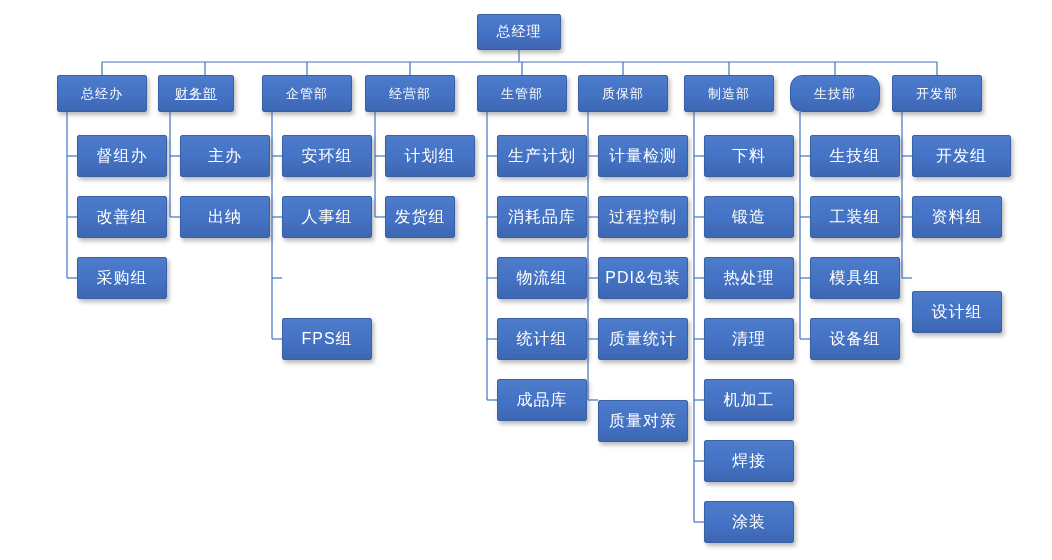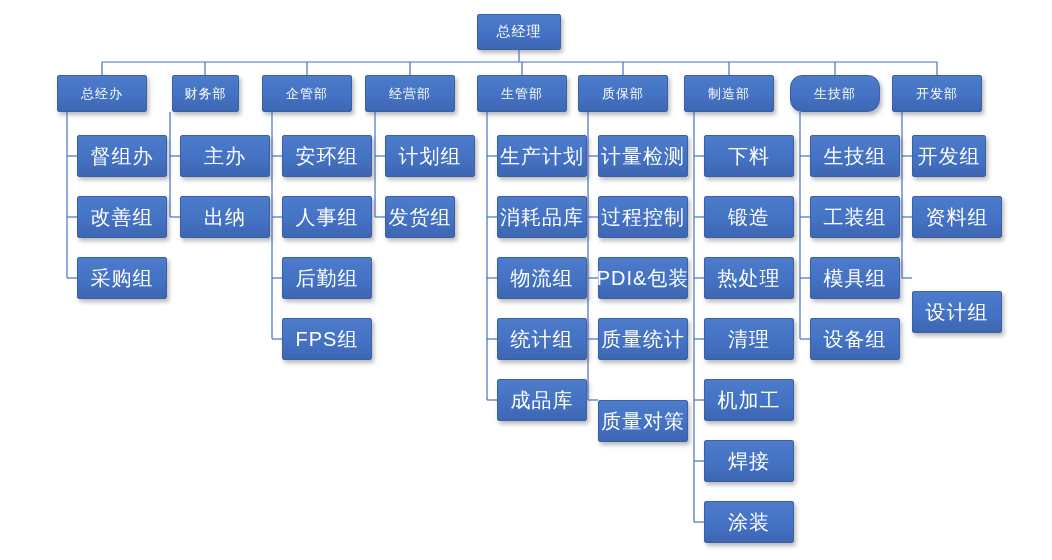--- a/index.html
+++ b/index.html
@@ -29,21 +29,21 @@
     background:linear-gradient(180deg,#4e7ccb 0%,#4472c4 55%,#3d66b2 100%);
     border:1px solid #3a61a6;
     border-radius:2px;
     box-shadow:2px 3px 4px rgba(100,100,100,0.45);
     white-space:nowrap;
     letter-spacing:1px;
     text-align:center;
   }
   .org-node.root{font-size:14px;}
   .org-node.dept{font-size:13px;}
-  .org-node.child{font-size:20px;}
+  .org-node.child{font-size:16px;}
 </style>
 </head>
 <body>
 
 <div class="canvas">
   <svg id="connector-layer" xmlns="http://www.w3.org/2000/svg">
       <line x1="519" y1="50" x2="519" y2="62" stroke="#4472C4" stroke-width="1.2"></line>
       <line x1="102" y1="62" x2="937" y2="62" stroke="#4472C4" stroke-width="1.2"></line>
       <line x1="102" y1="62" x2="102" y2="75" stroke="#4472C4" stroke-width="1.2"></line>
       <line x1="67" y1="112" x2="67" y2="278" stroke="#4472C4" stroke-width="1.2"></line>
@@ -98,27 +98,26 @@
       <line x1="902" y1="156" x2="912" y2="156" stroke="#4472C4" stroke-width="1.2"></line>
       <line x1="902" y1="217" x2="912" y2="217" stroke="#4472C4" stroke-width="1.2"></line>
       <line x1="902" y1="278" x2="912" y2="278" stroke="#4472C4" stroke-width="1.2"></line>
     </svg>
   <div id="node-layer">
       <div class="org-node root" style="left: 477px; top: 14px; width: 84px; height: 36px;">总经理</div>
       <div class="org-node dept" style="left: 57px; top: 75px; width: 90px; height: 37px;">总经办</div>
       <div class="org-node child" style="left: 77px; top: 135px; width: 90px; height: 42px;">督组办</div>
       <div class="org-node child" style="left: 77px; top: 196px; width: 90px; height: 42px;">改善组</div>
       <div class="org-node child" style="left: 77px; top: 257px; width: 90px; height: 42px;">采购组</div>
-      <div class="org-node dept" style="left: 172px; top: 75px; width: 67px; height: 37px;">财务部</div>
+      <div class="org-node dept" style="left: 158px; top: 75px; width: 76px; height: 37px; text-decoration: underline;">财务部</div>
       <div class="org-node child" style="left: 180px; top: 135px; width: 90px; height: 42px;">主办</div>
       <div class="org-node child" style="left: 180px; top: 196px; width: 90px; height: 42px;">出纳</div>
       <div class="org-node dept" style="left: 262px; top: 75px; width: 90px; height: 37px;">企管部</div>
       <div class="org-node child" style="left: 282px; top: 135px; width: 90px; height: 42px;">安环组</div>
       <div class="org-node child" style="left: 282px; top: 196px; width: 90px; height: 42px;">人事组</div>
-      <div class="org-node child" style="left: 282px; top: 257px; width: 90px; height: 42px;">后勤组</div>
       <div class="org-node child" style="left: 282px; top: 318px; width: 90px; height: 42px;">FPS组</div>
       <div class="org-node dept" style="left: 365px; top: 75px; width: 90px; height: 37px;">经营部</div>
       <div class="org-node child" style="left: 385px; top: 135px; width: 90px; height: 42px;">计划组</div>
       <div class="org-node child" style="left: 385px; top: 196px; width: 70px; height: 42px;">发货组</div>
       <div class="org-node dept" style="left: 477px; top: 75px; width: 90px; height: 37px;">生管部</div>
       <div class="org-node child" style="left: 497px; top: 135px; width: 90px; height: 42px;">生产计划</div>
       <div class="org-node child" style="left: 497px; top: 196px; width: 90px; height: 42px;">消耗品库</div>
       <div class="org-node child" style="left: 497px; top: 257px; width: 90px; height: 42px;">物流组</div>
       <div class="org-node child" style="left: 497px; top: 318px; width: 90px; height: 42px;">统计组</div>
       <div class="org-node child" style="left: 497px; top: 379px; width: 90px; height: 42px;">成品库</div>
@@ -135,17 +134,17 @@
       <div class="org-node child" style="left: 704px; top: 318px; width: 90px; height: 42px;">清理</div>
       <div class="org-node child" style="left: 704px; top: 379px; width: 90px; height: 42px; text-align: right;">机加工</div>
       <div class="org-node child" style="left: 704px; top: 440px; width: 90px; height: 42px;">焊接</div>
       <div class="org-node child" style="left: 704px; top: 501px; width: 90px; height: 42px;">涂装</div>
       <div class="org-node dept" style="left: 790px; top: 75px; width: 90px; height: 37px; border-radius: 12px;">生技部</div>
       <div class="org-node child" style="left: 810px; top: 135px; width: 90px; height: 42px;">生技组</div>
       <div class="org-node child" style="left: 810px; top: 196px; width: 90px; height: 42px;">工装组</div>
       <div class="org-node child" style="left: 810px; top: 257px; width: 90px; height: 42px;">模具组</div>
       <div class="org-node child" style="left: 810px; top: 318px; width: 90px; height: 42px;">设备组</div>
       <div class="org-node dept" style="left: 892px; top: 75px; width: 90px; height: 37px;">开发部</div>
-      <div class="org-node child" style="left: 912px; top: 135px; width: 74px; height: 42px;">开发组</div>
+      <div class="org-node child" style="left: 912px; top: 135px; width: 99px; height: 42px;">开发组</div>
       <div class="org-node child" style="left: 912px; top: 196px; width: 90px; height: 42px;">资料组</div>
       <div class="org-node child" style="left: 912px; top: 257px; width: 90px; height: 42px; margin-top: 34px;">设计组</div>
     </div>
 </div>
 
 </body></html>

